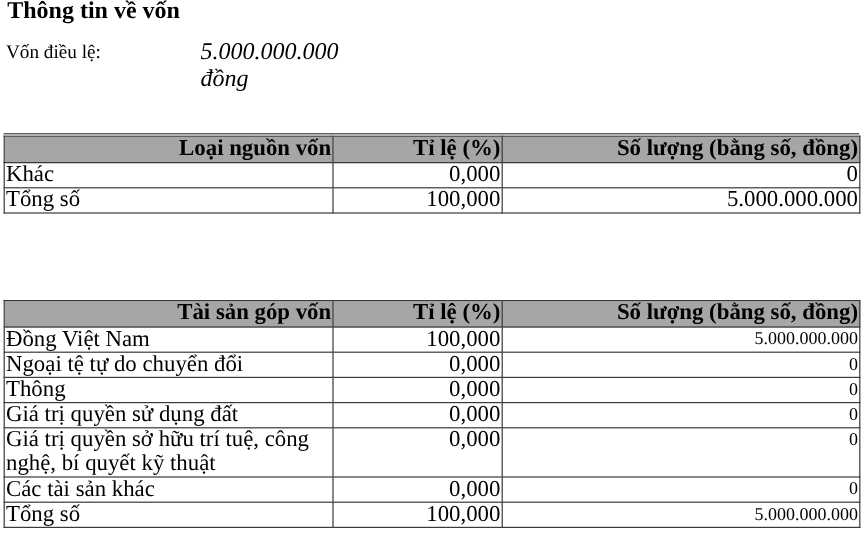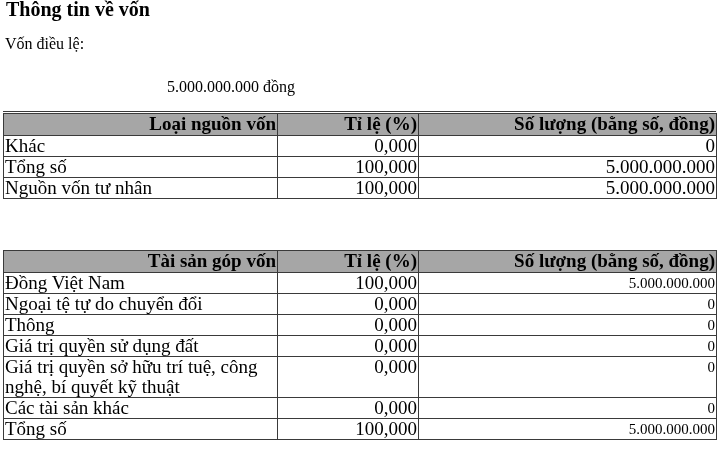--- a/index.html
+++ b/index.html
@@ -11,21 +11,21 @@
     .title {
       position: absolute; left: 6px; top: -3px;
       font-weight: bold; font-size: 20px; line-height: 24px;
     }
     .charter-label {
       position: absolute; left: 5px; top: 32px;
       font-size: 16px; line-height: 23px;
     }
     .charter-value {
       position: absolute; left: 167px; top: 32px; width: 130px;
-      font-size: 16px; line-height: 23px;  margin-top: 43px;
+      font-size: 20px; line-height: 23px; font-style: italic;
     }
     table.cap {
       position: absolute; left: 3px; width: 713px;
       border-collapse: collapse; table-layout: fixed;
       font-size: 19px;
     }
     table.cap td, table.cap th {
       border: 1px solid #3a3a3a;
       padding: 0 1px;
       line-height: 20px;
@@ -77,25 +77,20 @@
     <tr>
       <td>Khác</td>
       <td class="num">0,000</td>
       <td class="num">0</td>
     </tr>
     <tr>
       <td>Tổng số</td>
       <td class="num">100,000</td>
       <td class="num">5.000.000.000</td>
     </tr>
-    <tr>
-      <td>Nguồn vốn tư nhân</td>
-      <td class="num">100,000</td>
-      <td class="num">5.000.000.000</td>
-    </tr>
   </tbody>
 </table>
 
 <table class="cap" id="t2">
   <colgroup>
       <col class="c1">
       <col class="c2">
       <col class="c3">
     </colgroup>
   <thead>

